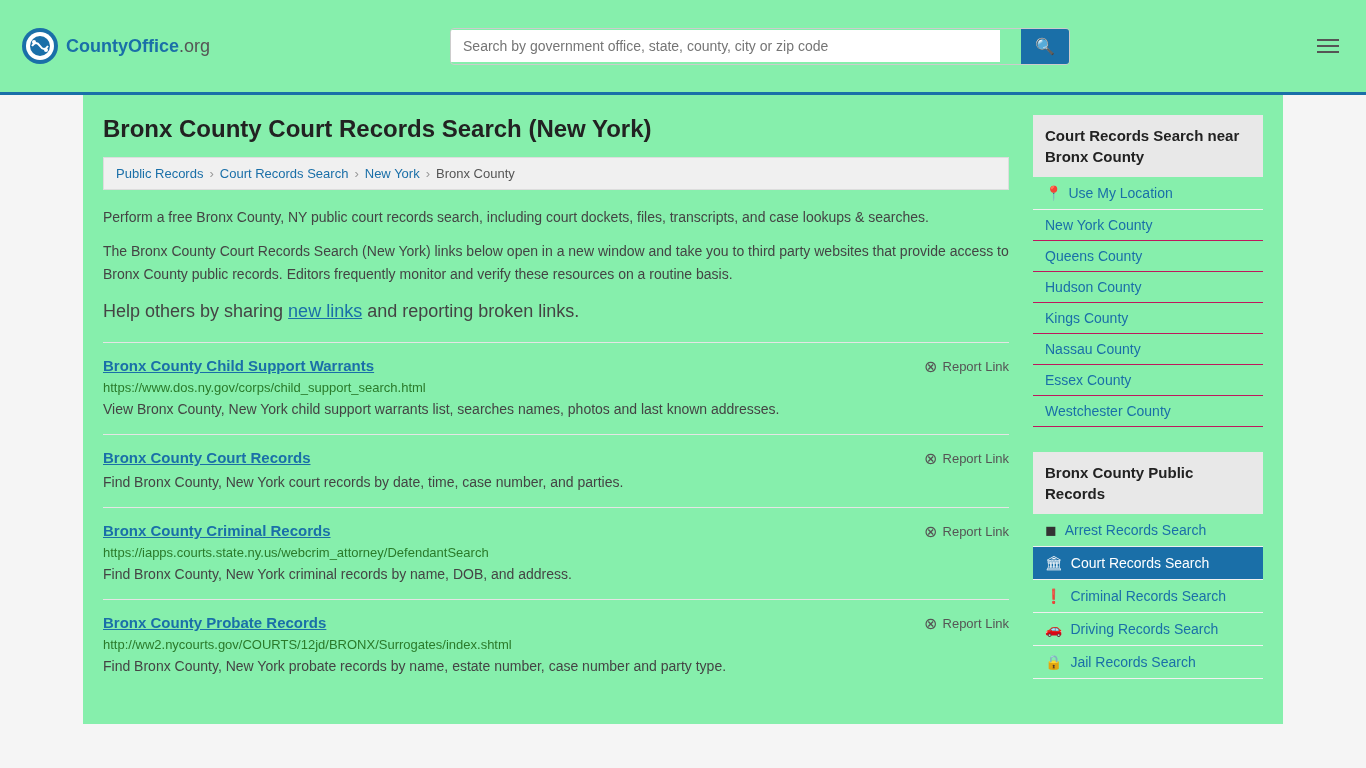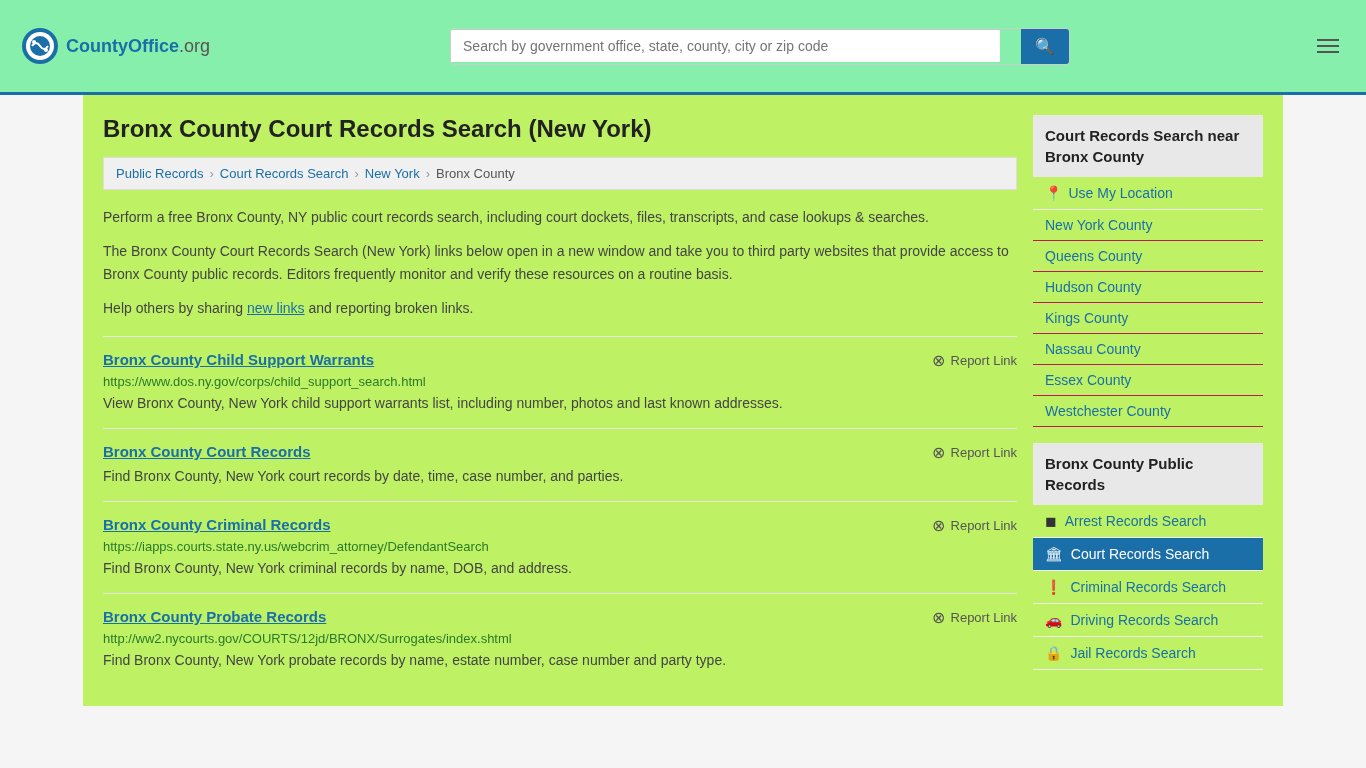--- a/index.html
+++ b/index.html
@@ -59,22 +59,22 @@
       color: #333;
       padding: 4px 8px;
     }
 
     
     #main-container {
       max-width: 1200px;
       margin: 0 auto;
       padding: 20px;
       display: flex;
-      gap: 16px;
-      background: #bef264;
+      gap: 24px;
+      background: #86efac;
     }
 
     
     #content {
       flex: 1;
     }
     #page-title {
       font-size: 24px;
       font-weight: bold;
       color: #222;
@@ -152,21 +152,21 @@
       color: #444;
       line-height: 1.5;
     }
 
     
     #sidebar {
       width: 230px;
       flex-shrink: 0;
     }
     .sidebar-section {
-      margin-bottom: 16px;
+      margin-bottom: 25px;
     }
     .sidebar-section-header {
       background: #e8e8e8;
       padding: 10px 12px;
       font-weight: bold;
       font-size: 15px;
       color: #222;
       line-height: 1.4;
       margin-bottom: 0;
     }
@@ -263,35 +263,35 @@
       <span class="breadcrumb-sep">›</span>
       <a class="breadcrumb-link">New York</a>
       <span class="breadcrumb-sep">›</span>
       <span>Bronx County</span>
     </div>
 
     <p id="description-1" style="font-size:14px; line-height:1.6; color:#444; margin-bottom:12px;">Perform a free Bronx County, NY public court records search, including court dockets, files, transcripts, and case lookups &amp; searches.</p>
 
     <p id="description-2" style="font-size:14px; line-height:1.6; color:#444; margin-bottom:12px;">The Bronx County Court Records Search (New York) links below open in a new window and take you to third party websites that provide access to Bronx County public records. Editors frequently monitor and verify these resources on a routine basis.</p>
 
-    <p id="description-3" style="font-size:14px; line-height:1.6; color:#444; margin-bottom:16px;">
+    <p id="description-3" style="font-size:18px; line-height:1.6; color:#444; margin-bottom:16px;">
       <span>Help others by sharing </span><a class="new-links-link">new links</a><span> and reporting broken links.</span>
     </p>
 
     <div id="records-list">
         <div class="record-entry">
       <div class="record-header">
         <a class="record-title">Bronx County Child Support Warrants</a>
         <div class="report-link-btn">
           <span class="report-icon">⊗</span>
           <span>Report Link</span>
         </div>
       </div>
       <div class="record-url">https://www.dos.ny.gov/corps/child_support_search.html</div>
-      <div class="record-description">View Bronx County, New York child support warrants list, including number, photos and last known addresses.</div>
+      <div class="record-description">View Bronx County, New York child support warrants list, searches names, photos and last known addresses.</div>
     </div>
         <div class="record-entry">
       <div class="record-header">
         <a class="record-title">Bronx County Court Records</a>
         <div class="report-link-btn">
           <span class="report-icon">⊗</span>
           <span>Report Link</span>
         </div>
       </div>
       <div class="record-description">Find Bronx County, New York court records by date, time, case number, and parties.</div>

